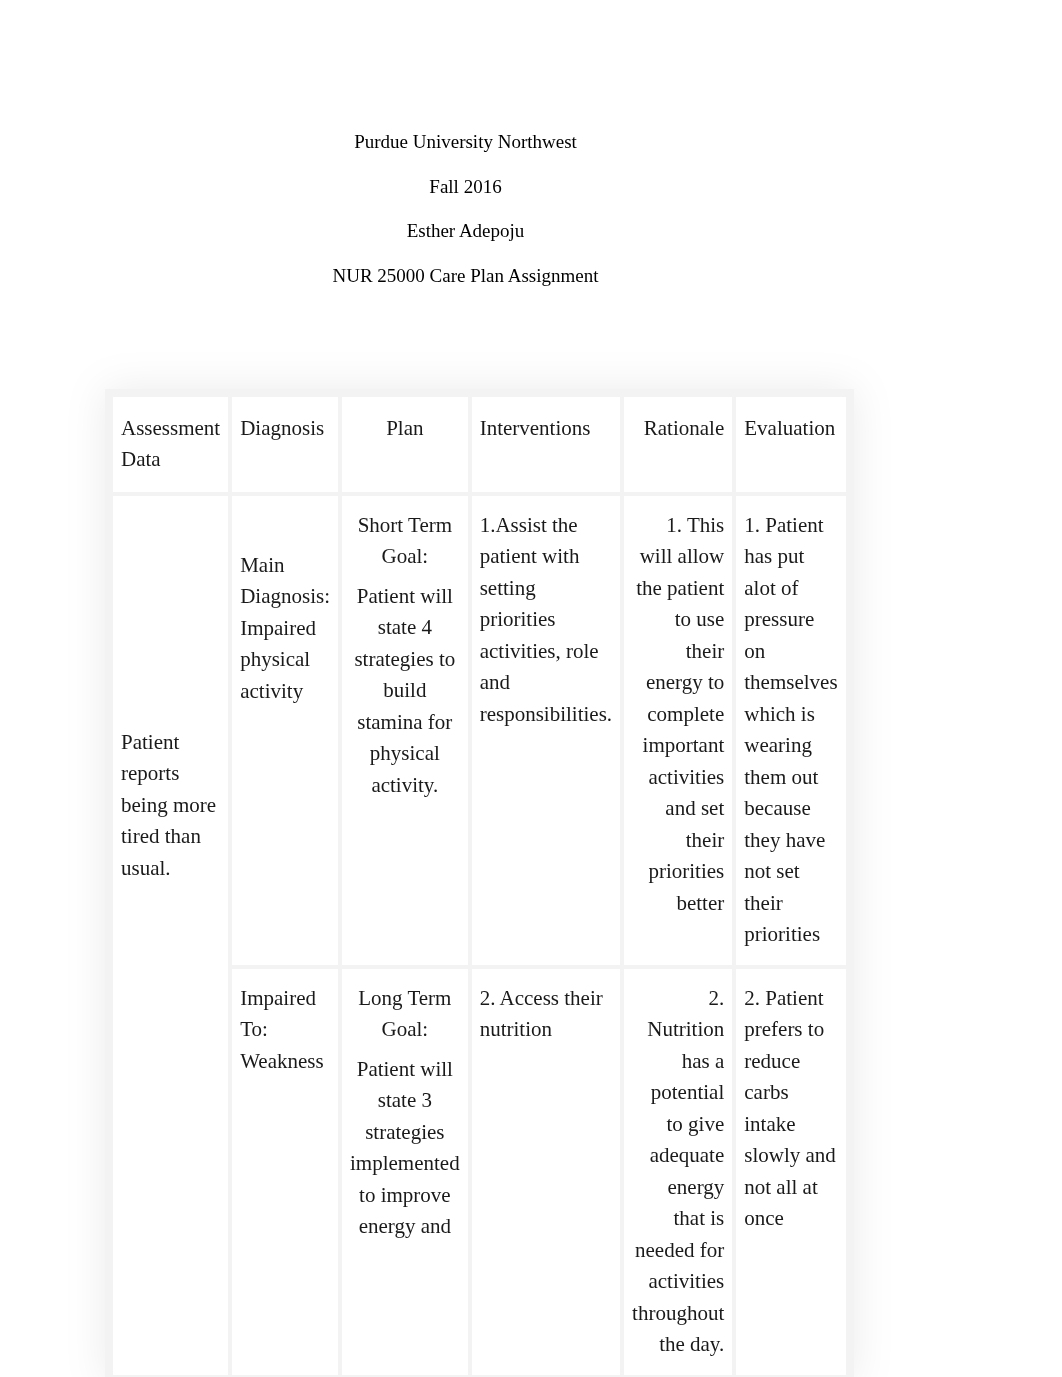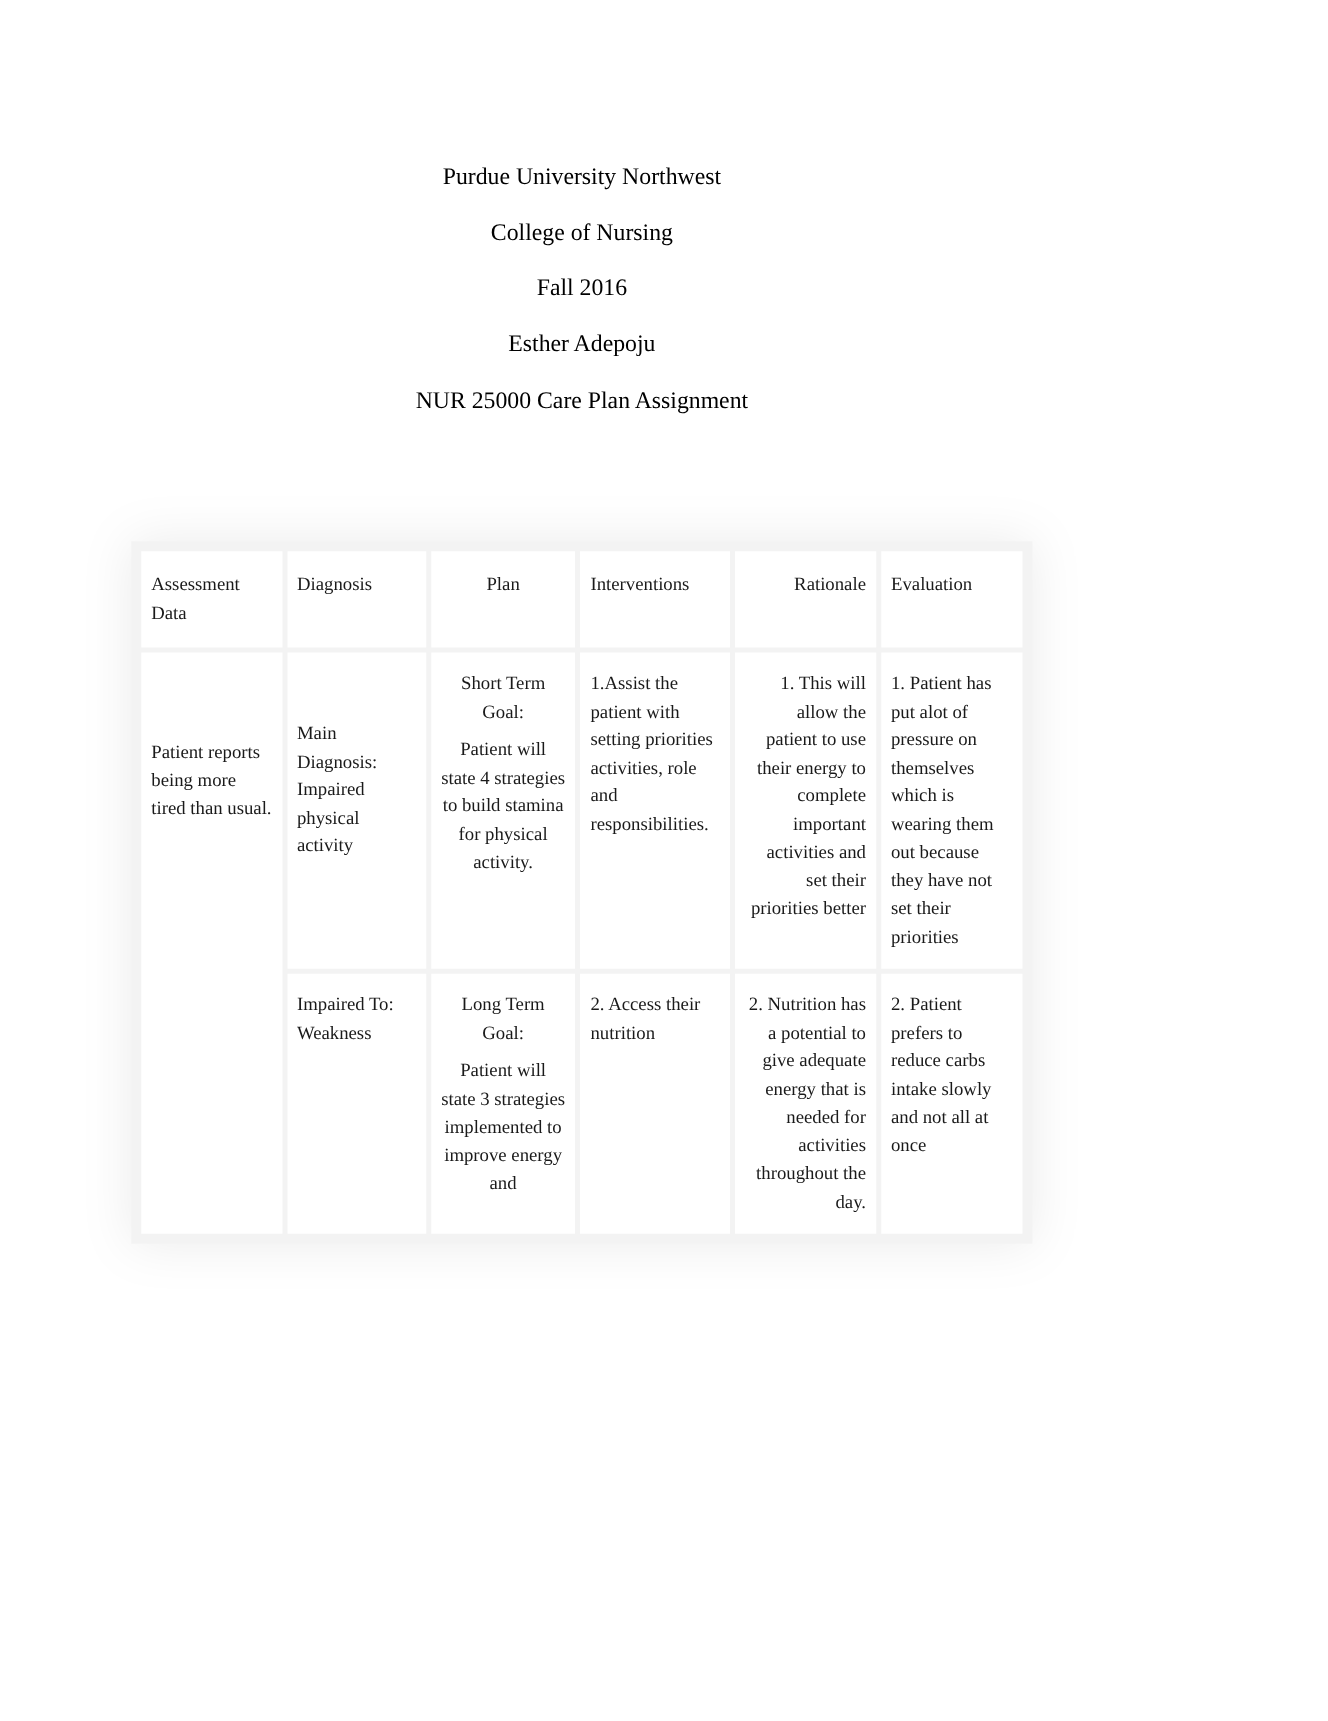--- a/index.html
+++ b/index.html
@@ -33,42 +33,41 @@
     border-spacing: 4px;
     width: 100%;
     background: #f3f3f3;
     padding: 4px;
   }
   td {
     background: #ffffff;
     vertical-align: top;
     padding: 14px 8px 14px 8px;
     line-height: 1.5;
-    font-size: 15px;
+    font-size: 21px;
     color: #1a1a1a;
     border: none;
   }
   td.header {
     padding: 16px 8px 16px 8px;
   }
   .col0 { width: 120px; }
   .col1 { width: 120px; font-family: Liberation Serif, serif; }
   .col2 { width: 122px; text-align: center; }
   .col3 { width: 122px; }
   .col4 { width: 122px; text-align: right; }
   .col5 { width: 122px; }
   .spacer { height: 8px; }
 </style>
 </head>
 <body>
 
 <div class="page">
 
   <div class="heading">Purdue University Northwest</div>
-  <div class="heading">College of Nursing</div>
   <div class="heading">Fall 2016</div>
   <div class="heading">Esther Adepoju</div>
   <div class="heading">NUR 25000 Care Plan Assignment</div>
 
   <div class="table-wrap">
     <table>
       <tbody>
           <tr>
         <td class="header col0">Assessment Data</td>
         <td class="header col1">Diagnosis</td>

